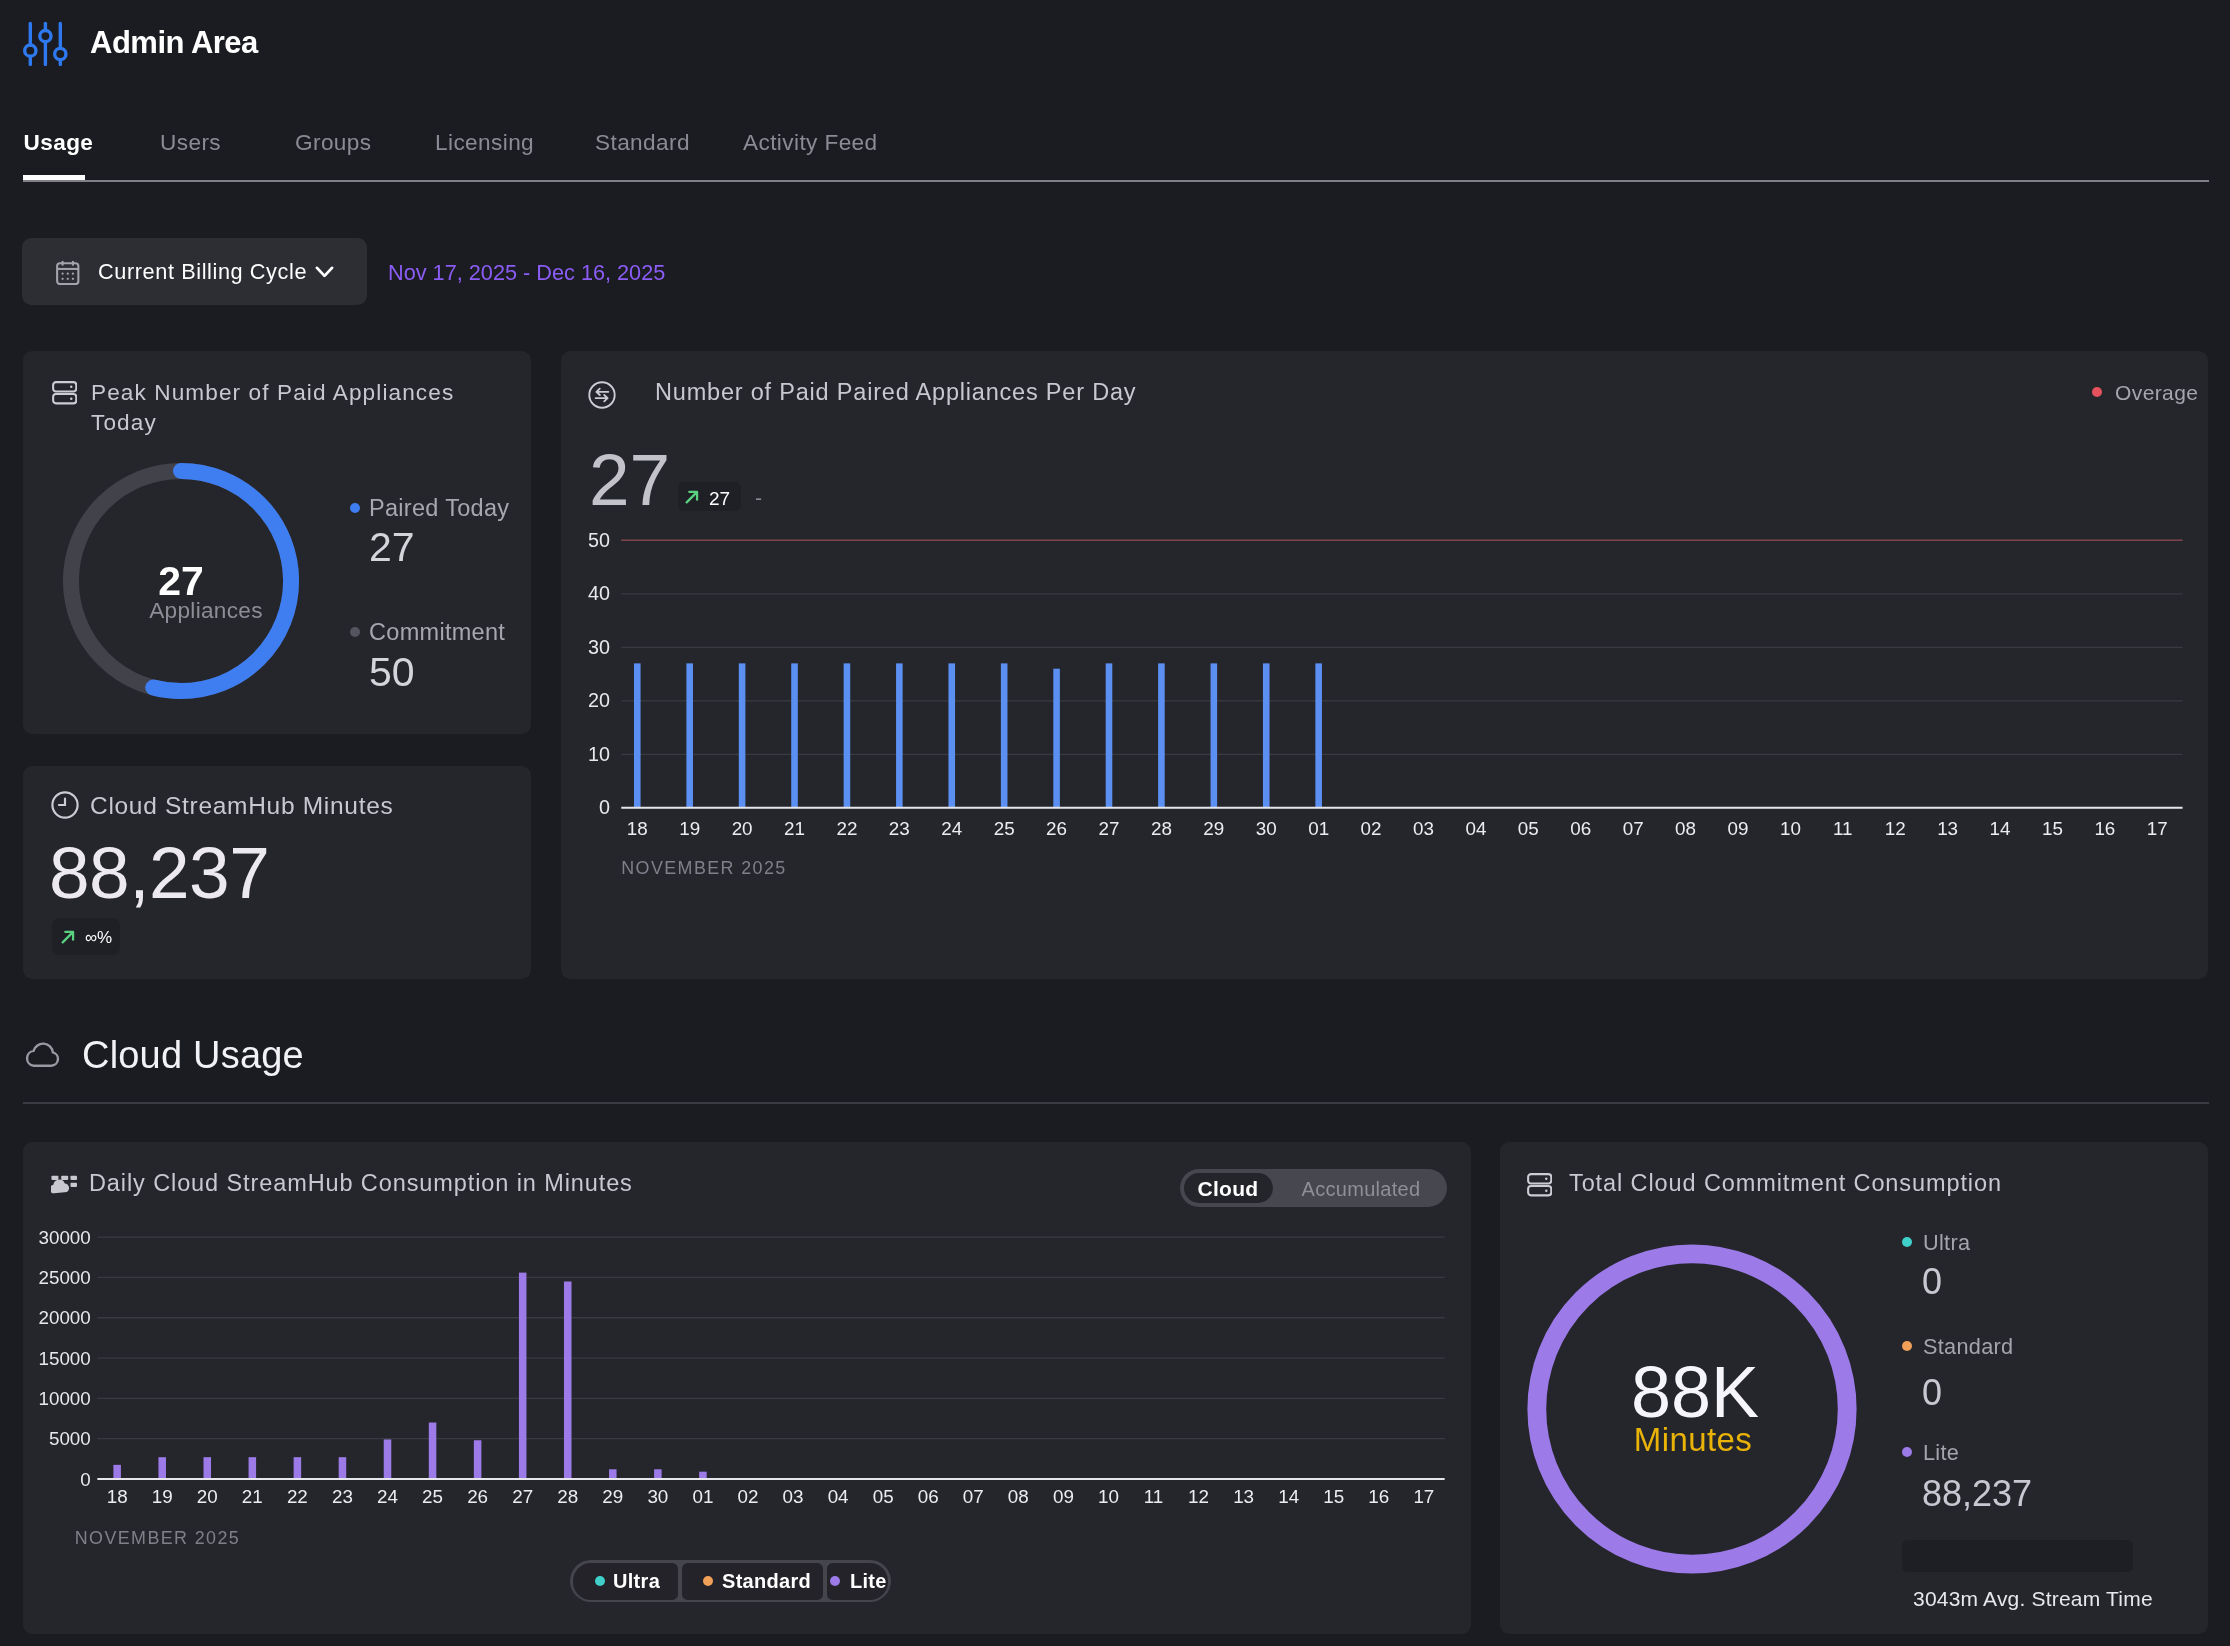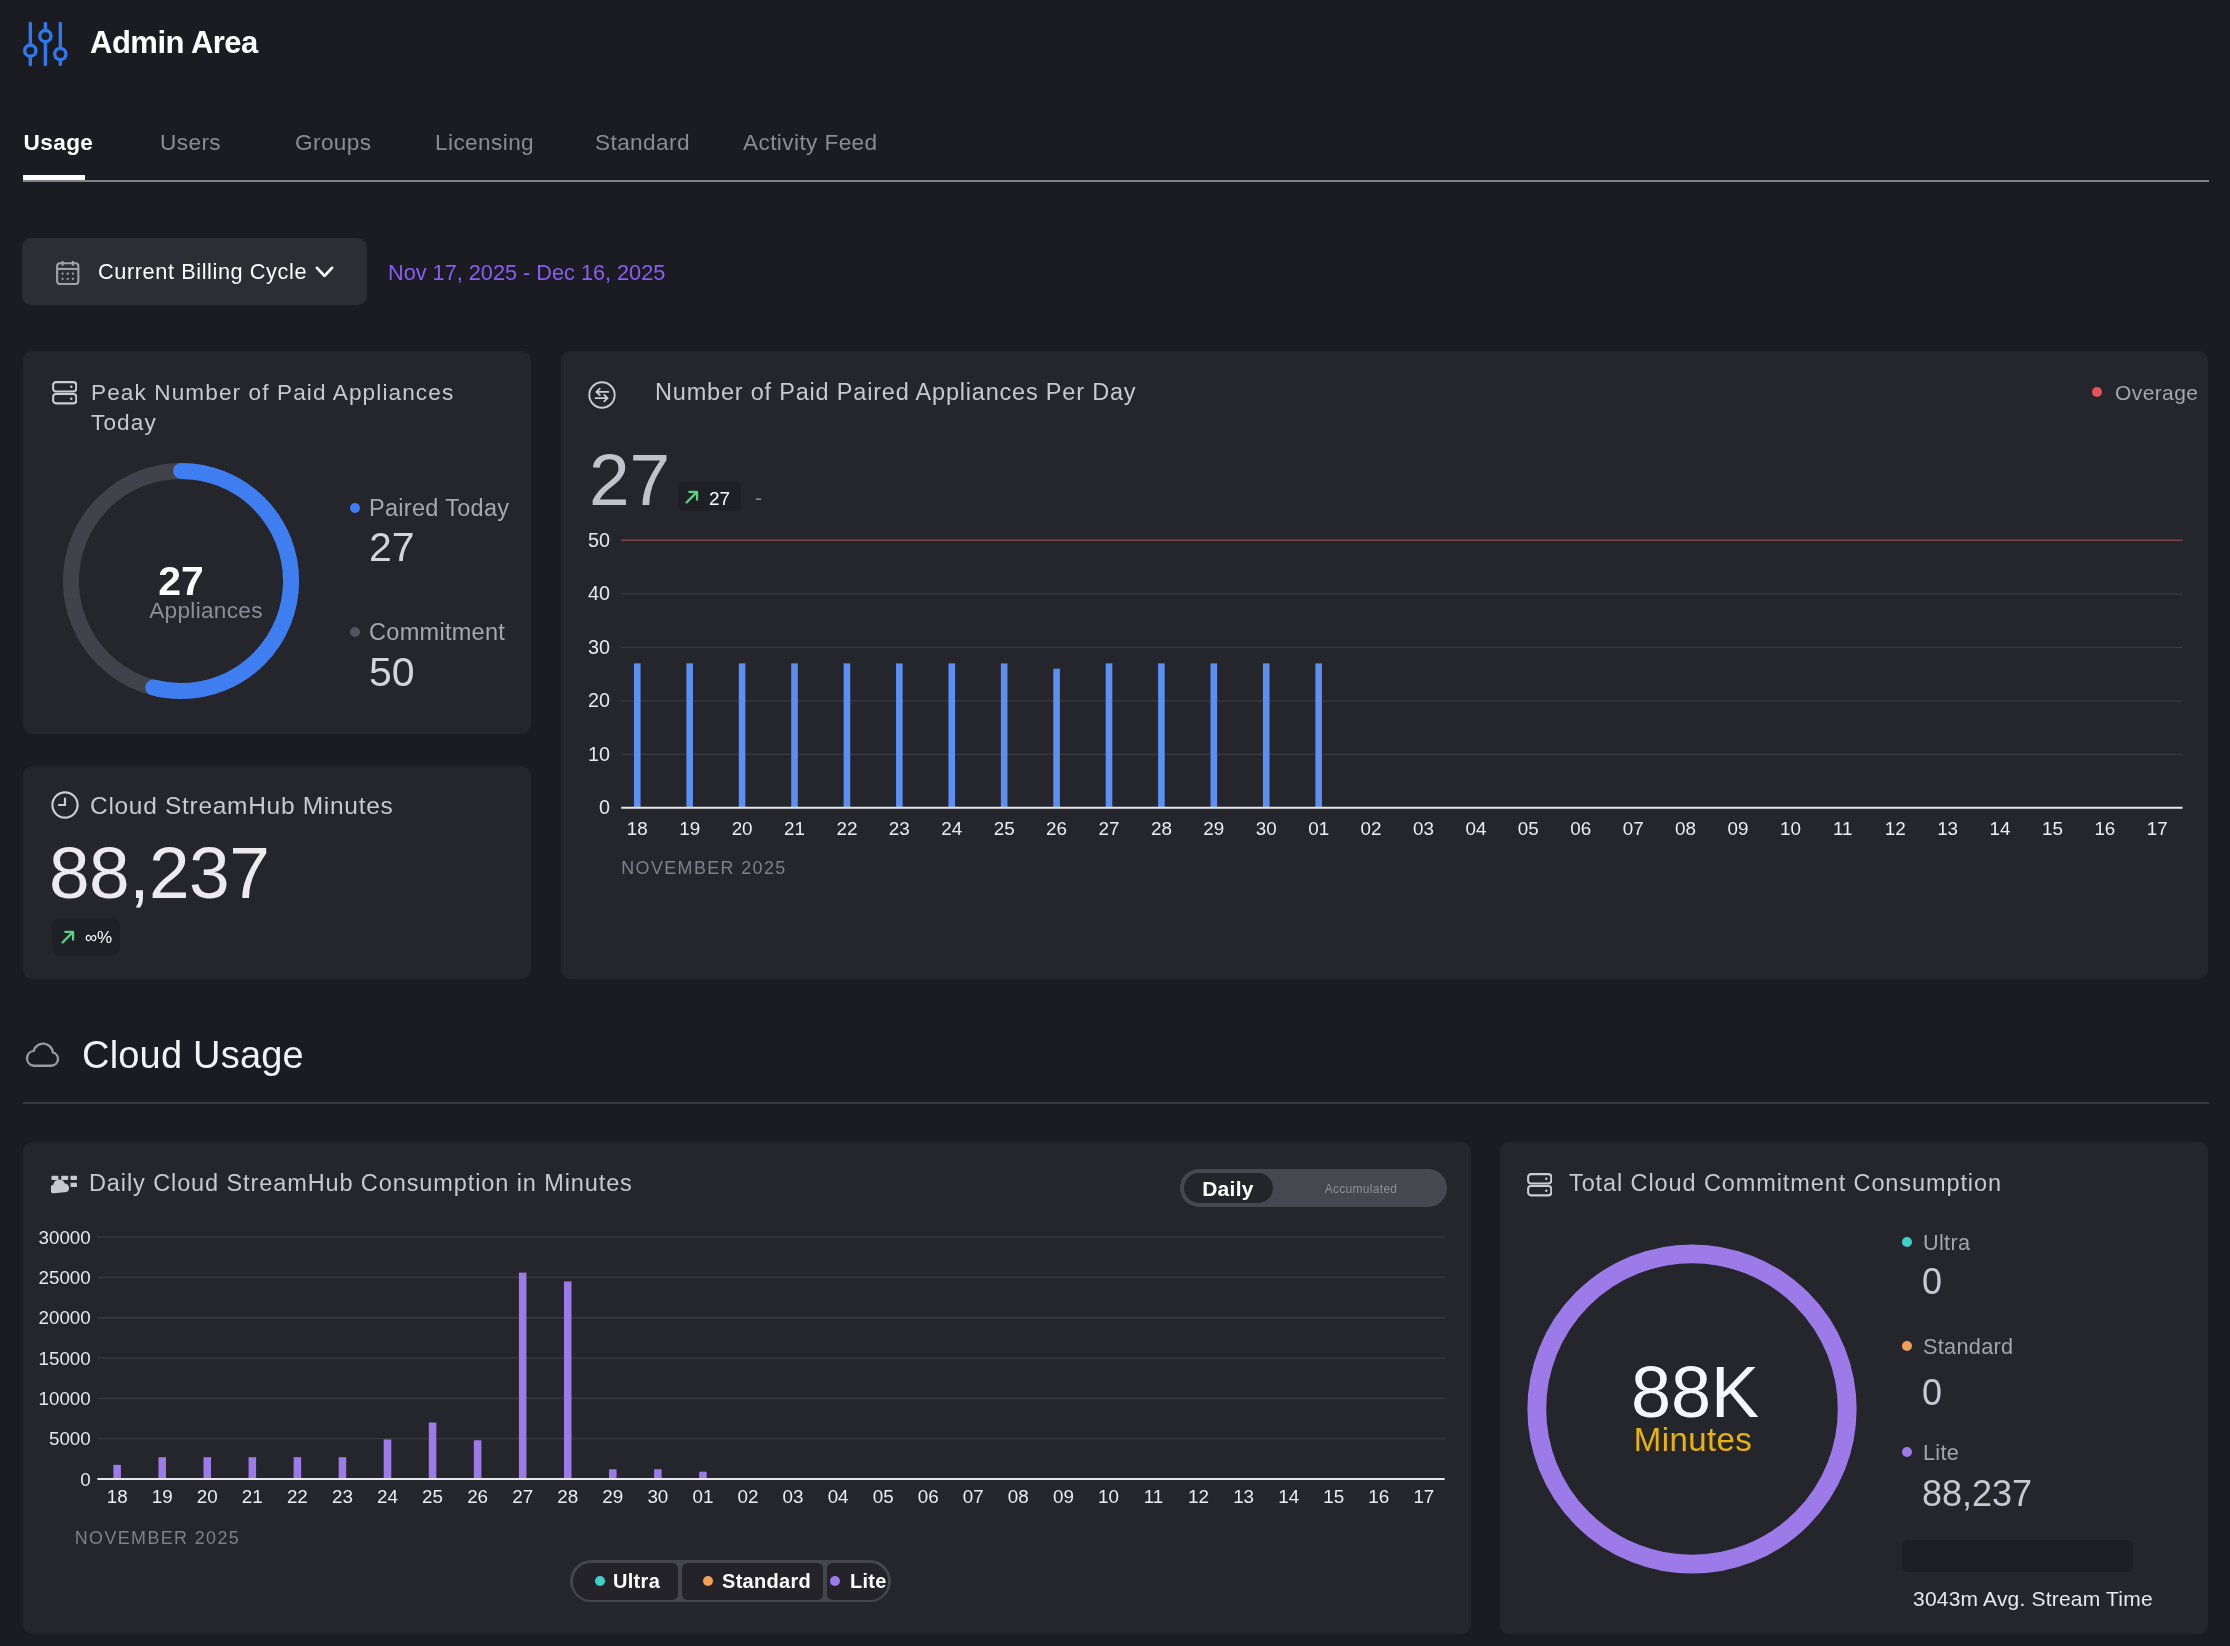--- a/index.html
+++ b/index.html
@@ -168,22 +168,22 @@
 <svg width="26" height="19" viewBox="0 0 28 20" style="position:absolute;left:51px;top:1175px;" fill="#c9c8d1">
 <rect x="0.5" y="0.5" width="7.5" height="4.6" rx="1"></rect>
 <rect x="11" y="0.5" width="7.5" height="4.6" rx="1"></rect>
 <rect x="21" y="0.5" width="7" height="4.6" rx="1"></rect>
 <rect x="21" y="8" width="7" height="4.6" rx="1"></rect>
 <path d="M3.5 19.5 a4.6 4.6 0 0 1-1-9.1 a6.4 6.4 0 0 1 12.4-1.4 a4.9 4.9 0 0 1 2.3 9 z"></path>
 </svg>
 <div style="position:absolute;left:89px;top:1172px;font-size:23.5px;line-height:23.5px;color:#c9c8d1;font-weight:400;letter-spacing:0.9px;white-space:nowrap;">Daily Cloud StreamHub Consumption in Minutes</div>
 <div style="position:absolute;left:1180px;top:1169px;width:267px;height:38px;border-radius:19px;background:#46474f;"></div>
 <div style="position:absolute;left:1184px;top:1173px;width:89px;height:30px;border-radius:15px;background:#24252b;"></div>
-<div style="position:absolute;left:1228px;transform:translateX(-50%);top:1178px;font-size:21px;line-height:21px;color:#ffffff;font-weight:700;letter-spacing:0.3px;white-space:nowrap;">Daily</div>
-<div style="position:absolute;left:1361px;transform:translateX(-50%);top:1179px;font-size:12px;line-height:20px;color:#8f8e99;font-weight:400;letter-spacing:0.3px;white-space:nowrap;">Accumulated</div>
+<div style="position:absolute;left:1228px;transform:translateX(-50%);top:1178px;font-size:21px;line-height:21px;color:#ffffff;font-weight:700;letter-spacing:0.3px;white-space:nowrap;">Cloud</div>
+<div style="position:absolute;left:1361px;transform:translateX(-50%);top:1179px;font-size:20px;line-height:20px;color:#8f8e99;font-weight:400;letter-spacing:0.3px;white-space:nowrap;">Accumulated</div>
 <svg width="1448" height="339" viewBox="0 0 1538 360" style="position:absolute;left:22.6px;top:1220px;">
 <line x1="79.0" y1="275.0" x2="1510.0" y2="275.0" stroke="#3a3b42" stroke-width="1.4"></line>
 <text x="72.0" y="282.0" text-anchor="end" font-size="20" fill="#e8e7ed">0</text>
 <line x1="79.0" y1="232.2" x2="1510.0" y2="232.2" stroke="#3a3b42" stroke-width="1.4"></line>
 <text x="72.0" y="239.2" text-anchor="end" font-size="20" fill="#e8e7ed">5000</text>
 <line x1="79.0" y1="189.4" x2="1510.0" y2="189.4" stroke="#3a3b42" stroke-width="1.4"></line>
 <text x="72.0" y="196.4" text-anchor="end" font-size="20" fill="#e8e7ed">10000</text>
 <line x1="79.0" y1="146.6" x2="1510.0" y2="146.6" stroke="#3a3b42" stroke-width="1.4"></line>
 <text x="72.0" y="153.6" text-anchor="end" font-size="20" fill="#e8e7ed">15000</text>
 <line x1="79.0" y1="103.8" x2="1510.0" y2="103.8" stroke="#3a3b42" stroke-width="1.4"></line>

